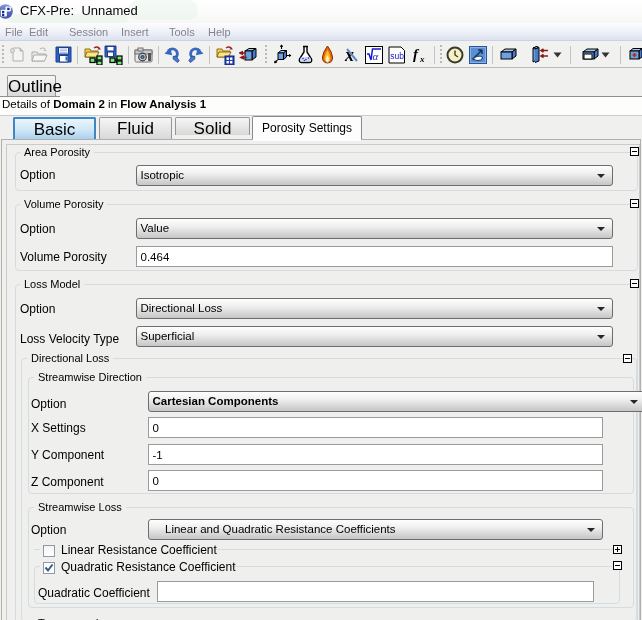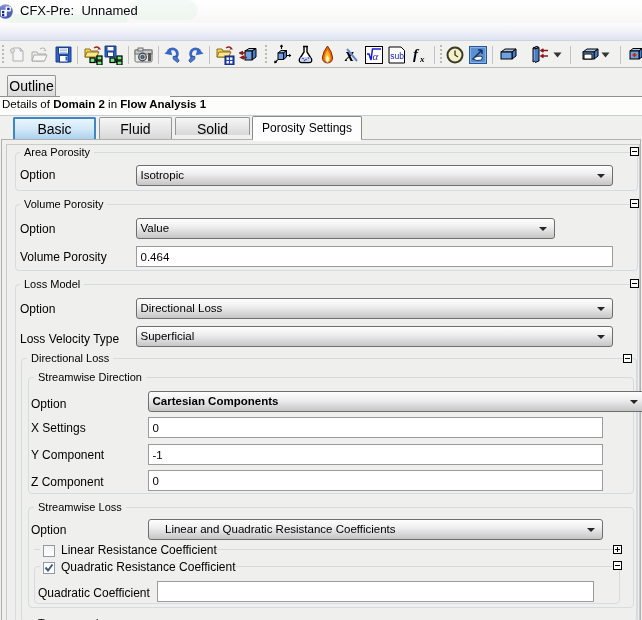--- a/index.html
+++ b/index.html
@@ -14,21 +14,21 @@
 .inp{position:absolute;height:21px;border:1px solid #9b9b9b;background:#fff;box-sizing:border-box;
   font-size:11.5px;color:#000;line-height:20px;padding-left:3.5px;white-space:nowrap;}
 .grp{position:absolute;border:1px solid #d4dce2;border-radius:4px;box-sizing:border-box;}
 .gt{position:absolute;font-size:11px;color:#000;background:#efefed;padding:0 4px;white-space:nowrap;}
 .mb{position:absolute;width:9px;height:9px;border:1.5px solid #000;background:#fdfdfd;box-sizing:border-box;}
 .mb i{position:absolute;left:1px;right:1px;top:2.5px;height:1.6px;background:#000;}
 .mb.plus b{position:absolute;top:1px;bottom:1px;left:2.5px;width:1.6px;background:#000;}
 .sep{position:absolute;width:1px;background:#c3c3c3;top:46px;height:18px;}
 .cb{position:absolute;width:12px;height:12px;border:1px solid #8e9aa5;background:linear-gradient(180deg,#f4f4f4,#fff);box-sizing:border-box;}
 .tab{position:absolute;box-sizing:border-box;border:1px solid #959595;border-bottom:none;border-radius:2px 2px 0 0;
-  background:linear-gradient(180deg,#f6f6f6,#d8d8d8);font-size:14px;text-align:center;}
+  background:linear-gradient(180deg,#f6f6f6,#d8d8d8);font-size:17px;text-align:center;}
 </style>
 </head>
 <body>
 <div id="app">
 
 <div class="abs" style="left:0;top:0;width:642px;height:23px;background:linear-gradient(180deg,#ffffff,#f7f8f6);"></div>
 <div class="abs" style="left:128px;top:0;width:70px;height:20px;background:rgba(214,236,220,0.28);border-radius:10px;"></div>
 <div class="abs" style="left:8px;top:14px;width:120px;height:9px;background:rgba(215,238,222,0.30);border-radius:6px;"></div>
 <div class="abs" style="left:-2px;top:3px;width:16px;height:17px;">
 <svg width="16" height="17" viewBox="0 0 16 17">
@@ -45,20 +45,28 @@
           <rect x="4" y="7.9" width="2.3" height="2.3"></rect>
           <rect x="4" y="10.9" width="2.3" height="2.3"></rect>
         </g>
 <rect x="7.6" y="3.4" width="5.3" height="5" rx="0.8" fill="#fff"></rect>
 <rect x="9.2" y="4.7" width="2.4" height="2.4" fill="#0d2a8c"></rect>
 </svg>
 </div>
 <div class="abs" style="left:20px;top:3px;font-size:13px;color:#06060e;">CFX-Pre:&nbsp; Unnamed</div>
 
 <div class="abs" style="left:0;top:23px;width:642px;height:17px;background:linear-gradient(180deg,#fdfdfe 0%,#eef0f8 55%,#dde2f0 100%);border-bottom:1px solid #cdd2e0;"></div>
+<div class="abs" style="left:0;top:26px;width:642px;height:14px;font-size:11px;color:#84848e;">
+<span class="abs" style="left:5px;">File</span>
+<span class="abs" style="left:29px;">Edit</span>
+<span class="abs" style="left:69px;">Session</span>
+<span class="abs" style="left:121px;">Insert</span>
+<span class="abs" style="left:169px;">Tools</span>
+<span class="abs" style="left:208px;">Help</span>
+</div>
 
 <div class="abs" style="left:0;top:41px;width:642px;height:26px;background:#f1f1ef;border-bottom:1px solid #b9b9b9;"></div>
 <div id="icons">
 
 <svg class="abs" style="left:1px;top:44px;" width="5" height="22" viewBox="0 0 5 22">
 <g fill="#b9b9b7">
           <rect x="1" y="1" width="2" height="2"></rect>
           <rect x="1" y="5" width="2" height="2"></rect>
           <rect x="1" y="9" width="2" height="2"></rect>
           <rect x="1" y="13" width="2" height="2"></rect>
@@ -303,21 +311,21 @@
     </div>
 <div class="lbl" style="left:20px;top:168px;">Option</div>
 <div class="combo" style="left:136px;top:165px;width:477px;">Isotropic<span class="arr"></span></div>
 
 <div class="grp" style="left:15px;top:204px;width:623px;height:67px;"></div>
 <div class="gt" style="left:20px;top:198px;">Volume Porosity</div>
 <div class="mb" style="left:630px;top:199px;">
       <i></i>
     </div>
 <div class="lbl" style="left:20px;top:222px;">Option</div>
-<div class="combo" style="left:136px;top:218px;width:419px;">Value<span class="arr"></span></div>
+<div class="combo" style="left:136px;top:218px;width:477px;">Value<span class="arr"></span></div>
 <div class="lbl" style="left:20px;top:250px;">Volume Porosity</div>
 <div class="inp" style="left:136px;top:246px;width:477px;">0.464</div>
 
 <div class="grp" style="left:15px;top:284px;width:623px;height:345px;"></div>
 <div class="gt" style="left:20px;top:278px;">Loss Model</div>
 <div class="mb" style="left:630px;top:279px;">
       <i></i>
     </div>
 <div class="lbl" style="left:20px;top:302px;">Option</div>
 <div class="combo" style="left:136px;top:298px;width:477px;">Directional Loss<span class="arr"></span></div>

